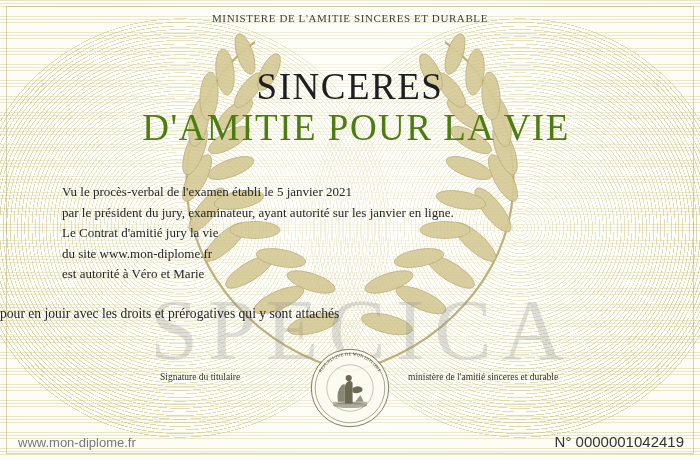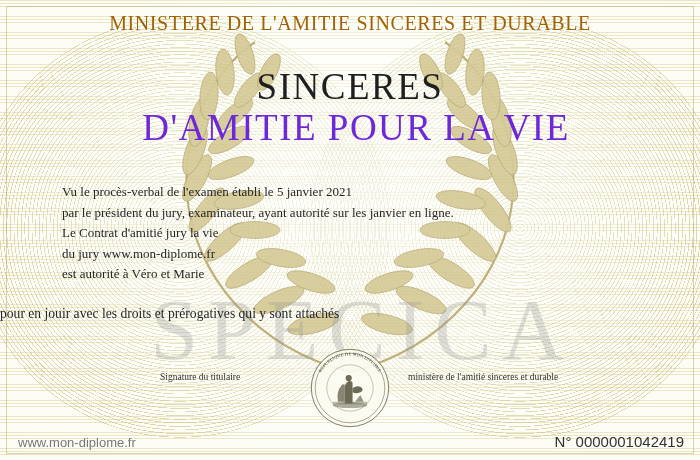--- a/index.html
+++ b/index.html
@@ -99,43 +99,43 @@
     margin-left: 12px;
   }
 
   
   .ministry {
     position: absolute;
     top: 12px;
     left: 0;
     right: 0;
     text-align: center;
-    font-size: 20px;
+    font-size: 11px;
     letter-spacing: 0.6px;
-    color: #a16207;
+    color: #404040;
   }
   .title {
     position: absolute;
     top: 66px;
     left: 0;
     right: 0;
     text-align: center;
     line-height: 1.12;
   }
   .title .l1 {
     display: block;
     font-size: 37px;
     letter-spacing: 1.5px;
     color: #1f1f1f;
   }
   .title .l2 {
     display: block;
     font-size: 37px;
     letter-spacing: 1.5px;
-    color: #6d28d9;
+    color: #4d7c0f;
     padding-left: 12px;
   }
 
   .body-block {
     position: absolute;
     left: 62px;
     top: 182px;
     width: 560px;
     font-size: 13px;
     line-height: 1.58;
@@ -285,21 +285,21 @@
 
   <div class="title">
     <span class="l1">SINCERES</span>
     <span class="l2">D'AMITIE POUR LA VIE</span>
   </div>
 
   <div class="body-block">
     <span class="line">Vu le procès-verbal de l'examen établi le 5 janvier 2021</span>
     <span class="line">par le président du jury, examinateur, ayant autorité sur les janvier en ligne.</span>
     <span class="line">Le Contrat d'amitié jury la vie</span>
-    <span class="line">du jury www.mon-diplome.fr</span>
+    <span class="line">du site www.mon-diplome.fr</span>
     <span class="line">est autorité à Véro et Marie</span>
   </div>
 
   <div class="enjoy">pour en jouir avec les droits et prérogatives qui y sont attachés</div>
 
   <div class="sig-row">
     <div class="sig-left">Signature du titulaire</div>
     <div class="sig-right">ministère de l'amitié sinceres et durable</div>
   </div>
 

